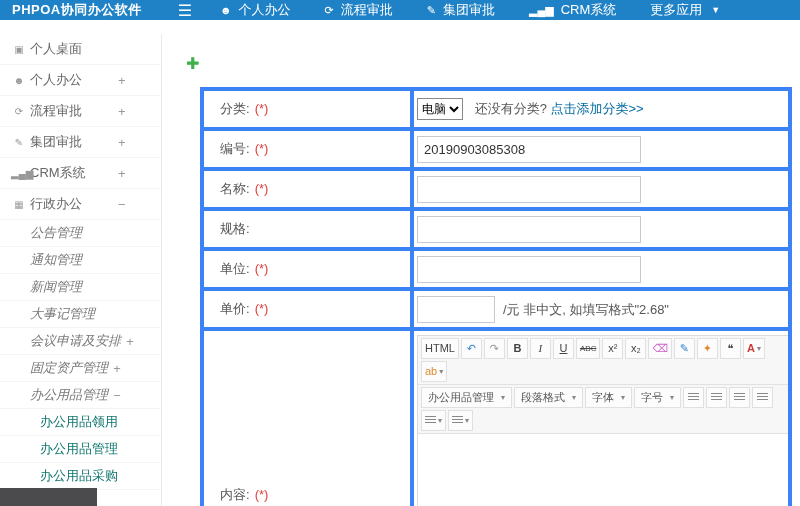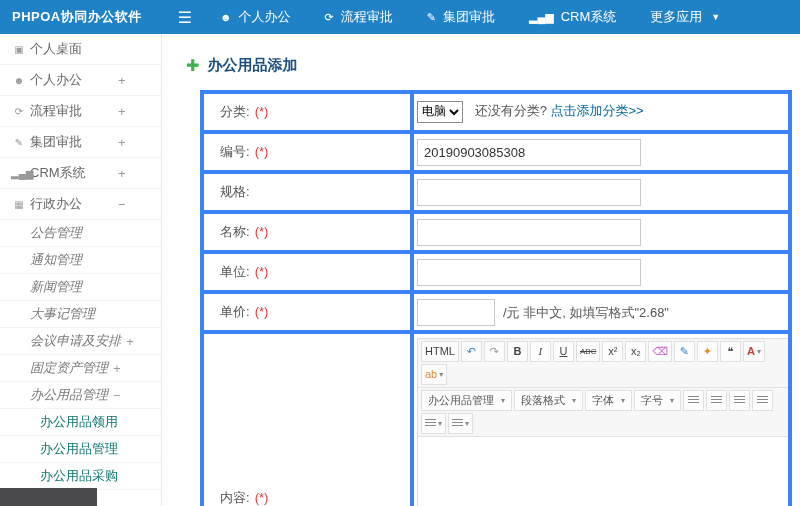--- a/index.html
+++ b/index.html
@@ -6,21 +6,21 @@
   html, body { width: 800px; height: 506px; overflow: hidden; }
   body {
     position: relative;
     font-family: "Liberation Sans", "DejaVu Sans", sans-serif;
     font-size: 13px;
     color: #333;
     background: #fff;
   }
   
   .topbar {
-    position: absolute; top: 0; left: 0; right: 0; height: 34px;
+    position: absolute; top: 0; left: 0; right: 0; height: 20px;
     background: #2082c6; color: #fff; display: flex; align-items: center;
   }
   .logo { width: 162px; padding-left: 12px; font-weight: bold; font-size: 13px; letter-spacing: 0.5px; }
   .hamburger { width: 46px; text-align: center; font-size: 16px; cursor: pointer; }
   .topnav { display: flex; align-items: center; gap: 34px; margin-left: 12px; font-size: 13px; }
   .nav-item { display: flex; align-items: center; gap: 7px; cursor: pointer; white-space: nowrap; }
   .nav-ico { font-size: 11px; line-height: 1; }
   .nav-caret { font-size: 9px; margin-left: 2px; }
   
   .sidebar {
@@ -48,21 +48,21 @@
   .form-table { margin: 15px 0 0 38px; border-collapse: collapse; width: 592px; font-size: 13px; table-layout: fixed; }
   .form-table td { border: 4px solid #3b82f6; vertical-align: middle; }
   td.lbl { width: 210px; padding: 9px 8px 9px 16px; color: #555; }
   td.val { padding: 4px 3px; }
   .req { color: #e23b3b; margin-left: 5px; }
   input.txt {
     width: 224px; height: 27px; border: 1px solid #c9c9c9; padding: 0 6px;
     font-size: 13px; font-family: inherit; color: #333; background: #fff;
   }
   input.price { width: 78px; }
-  select.cat { height: 22px; border: 1px solid #8a8a8a; font-size: 12px; font-family: Liberation Mono, monospace; background: #fff; }
+  select.cat { height: 22px; border: 1px solid #8a8a8a; font-size: 12px; font-family: Liberation Serif, serif; background: #fff; }
   .hint { color: #555; margin-left: 8px; }
   .link { color: #0369a1; cursor: pointer; }
   
   .editor { width: 374px; border: 1px solid #dcdcdc; background: #fff; }
   .ed-toolbar {
     display: flex; flex-wrap: wrap; gap: 2px;
     background: #f7f7f7; border-bottom: 1px solid #e2e2e2; padding: 2px 3px; min-height: 26px;
   }
   .tb-btn {
     min-width: 21px; height: 21px; border: 1px solid #e0e0e0; background: #fcfcfc;
@@ -181,21 +181,20 @@
   </div>
   <div class="sb-item lv3">
     <span>办公用品采购</span>
   </div>
   <div class="sidebar-bottom"></div>
 </div>
 
 <div class="content">
   <div class="page-title">
     <span class="plus-ico">✚</span>
-    <span>办公用品添加</span>
   </div>
 
   <table class="form-table">
     <tbody>
         <tr>
       <td class="lbl">
         <span>分类:</span><span class="req">(*)</span>
       </td>
       <td class="val">
         <select class="cat">
@@ -208,29 +207,29 @@
     <tr>
       <td class="lbl">
         <span>编号:</span><span class="req">(*)</span>
       </td>
       <td class="val">
         <input class="txt" type="text" value="20190903085308" style="">
       </td>
     </tr>
     <tr>
       <td class="lbl">
+        <span>名称:</span><span class="req">(*)</span>
+      </td>
+      <td class="val">
+        <input class="txt" type="text" style="">
+      </td>
+    </tr>
+    <tr>
+      <td class="lbl">
         <span>规格:</span><span class="req"></span>
-      </td>
-      <td class="val">
-        <input class="txt" type="text" style="">
-      </td>
-    </tr>
-    <tr>
-      <td class="lbl">
-        <span>名称:</span><span class="req">(*)</span>
       </td>
       <td class="val">
         <input class="txt" type="text" style="">
       </td>
     </tr>
     <tr>
       <td class="lbl">
         <span>单位:</span><span class="req">(*)</span>
       </td>
       <td class="val">

